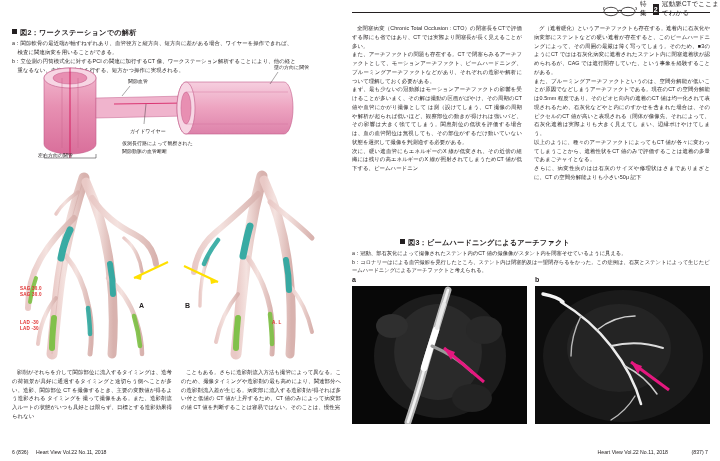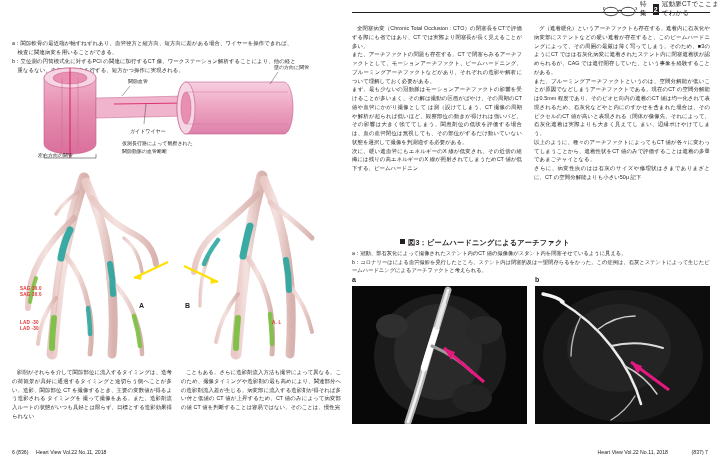--- a/index.html
+++ b/index.html
@@ -124,20 +124,23 @@
       <path d="M33 6 q1.2 -2 -0.4 -3" fill="none" stroke="#231f20" stroke-width="0.8"></path>
     </svg>
   </div>
 
   <div class="hdr-badge">
     <span class="lbl">特集</span>
     <span class="num">2</span>
     <span class="ttl">冠動脈CTでここまでわかる</span>
   </div>
 
+  <div class="fig2-head">
+    <span class="sq"></span><span>図2：ワークステーションでの解析</span>
+  </div>
 
   <div class="fig2-cap">
     <p>a：関節軟骨の最近端が軸すねずれあり、血管径方と縦方向、短方向に差がある場合、ワイヤーを操作できれば、</p>
     <p>　検査に関連病変を用いることができる。</p>
     <p>b：立位測の円筒模式化に対するPCI の関連に加行するCT 像、ワークステーション解析することにより、他の経と</p>
     <p>　重なるない、血管の縦方向を行する、短方かつ操作に実現される。</p>
   </div>
 
   <div class="illus">
     <svg width="300" height="100" viewBox="0 0 300 100">

